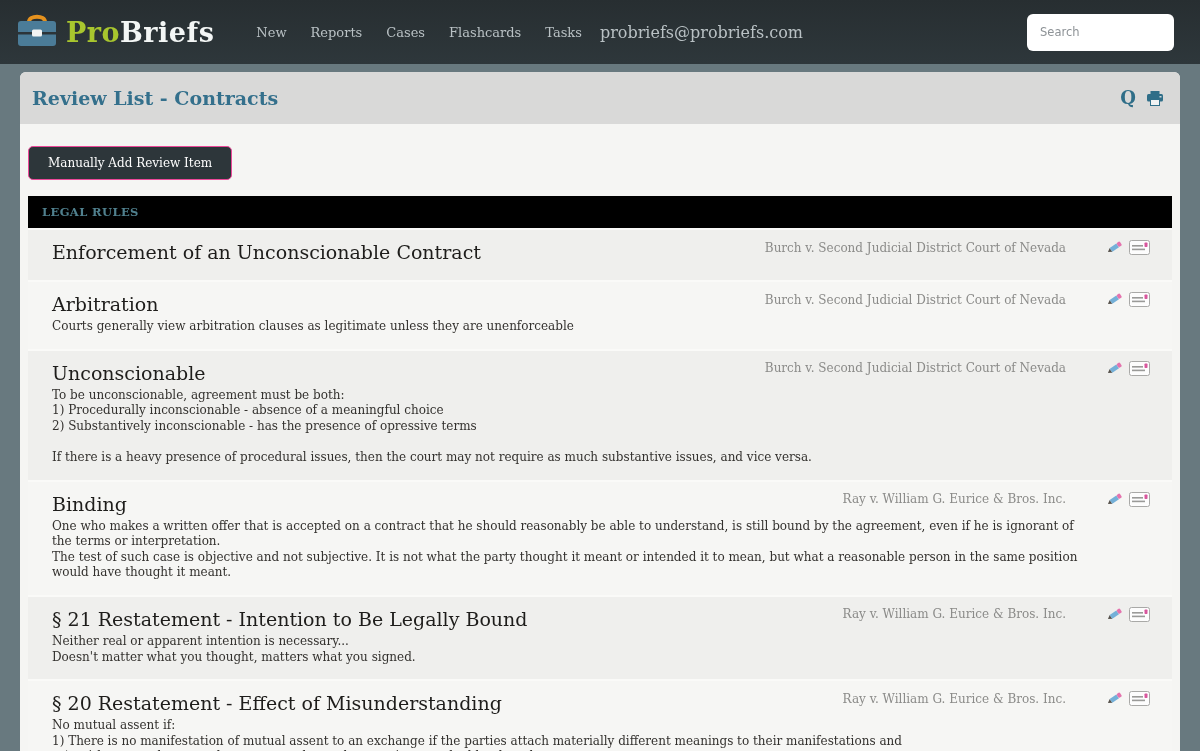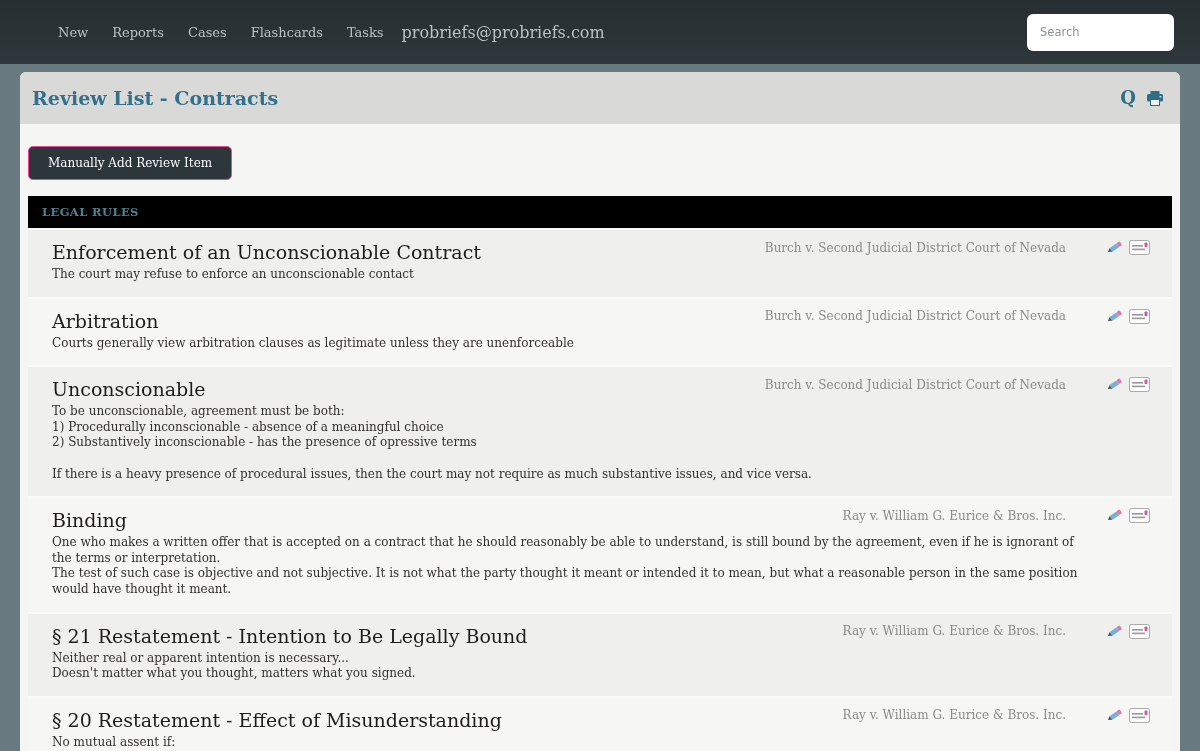--- a/index.html
+++ b/index.html
@@ -86,20 +86,31 @@
   }
   .rule-case {
     color:#8b8b89; font-size:12px; margin-right:34px;
   }
   .icon-btn { display:inline-flex; cursor:pointer; margin-left:6px; }
 </style>
 </head>
 <body>
 
 <header class="navbar">
+  <div class="brand">
+    <span>
+      <svg width="42" height="34" viewBox="0 0 42 34">
+        <path d="M13 9 C13 2, 29 2, 29 9" stroke="#e5921e" stroke-width="4" fill="none"></path>
+        <rect x="2" y="8" width="38" height="25" rx="3" fill="#4b7c98"></rect>
+        <rect x="2" y="19" width="38" height="2.5" fill="#2c3438"></rect>
+        <rect x="16" y="16.5" width="10" height="7" rx="1.5" fill="#f2f4f3"></rect>
+      </svg>
+    </span>
+    <span class="brand-text"><span class="brand-pro">Pro</span><span class="brand-briefs">Briefs</span></span>
+  </div>
   <nav class="nav-links">
     <a class="nav-link">New</a>
     <a class="nav-link">Reports</a>
     <a class="nav-link">Cases</a>
     <a class="nav-link">Flashcards</a>
     <a class="nav-link">Tasks</a>
   </nav>
   <span class="nav-email">probriefs@probriefs.com</span>
   <div class="search-wrap">
     <input class="search-input" type="text" placeholder="Search" style="">
@@ -125,21 +136,20 @@
   <div class="card-body">
     <button class="add-btn">Manually Add Review Item</button>
 
     <div class="rules-header">LEGAL RULES</div>
 
     <section>
 
       <article class="rule-row">
         <div class="rule-main">
           <h2 class="rule-title">Enforcement of an Unconscionable Contract</h2>
-          <div class="rule-desc">The court may refuse to enforce an unconscionable contact</div>
         </div>
         <div class="rule-side">
           <span class="rule-case">Burch v. Second Judicial District Court of Nevada</span>
           <span class="icon-btn">
             <svg width="17" height="17" viewBox="0 0 16 16">
                 <g transform="rotate(-35 8 8)">
                   <polygon points="0.5,8 4,5.8 4,10.2" fill="#55504a"></polygon>
                   <rect x="4" y="5.8" width="7.6" height="4.4" fill="#74b0d8"></rect>
                   <rect x="11.6" y="5.8" width="3.6" height="4.4" rx="1" fill="#e473ae"></rect>
                 </g>

